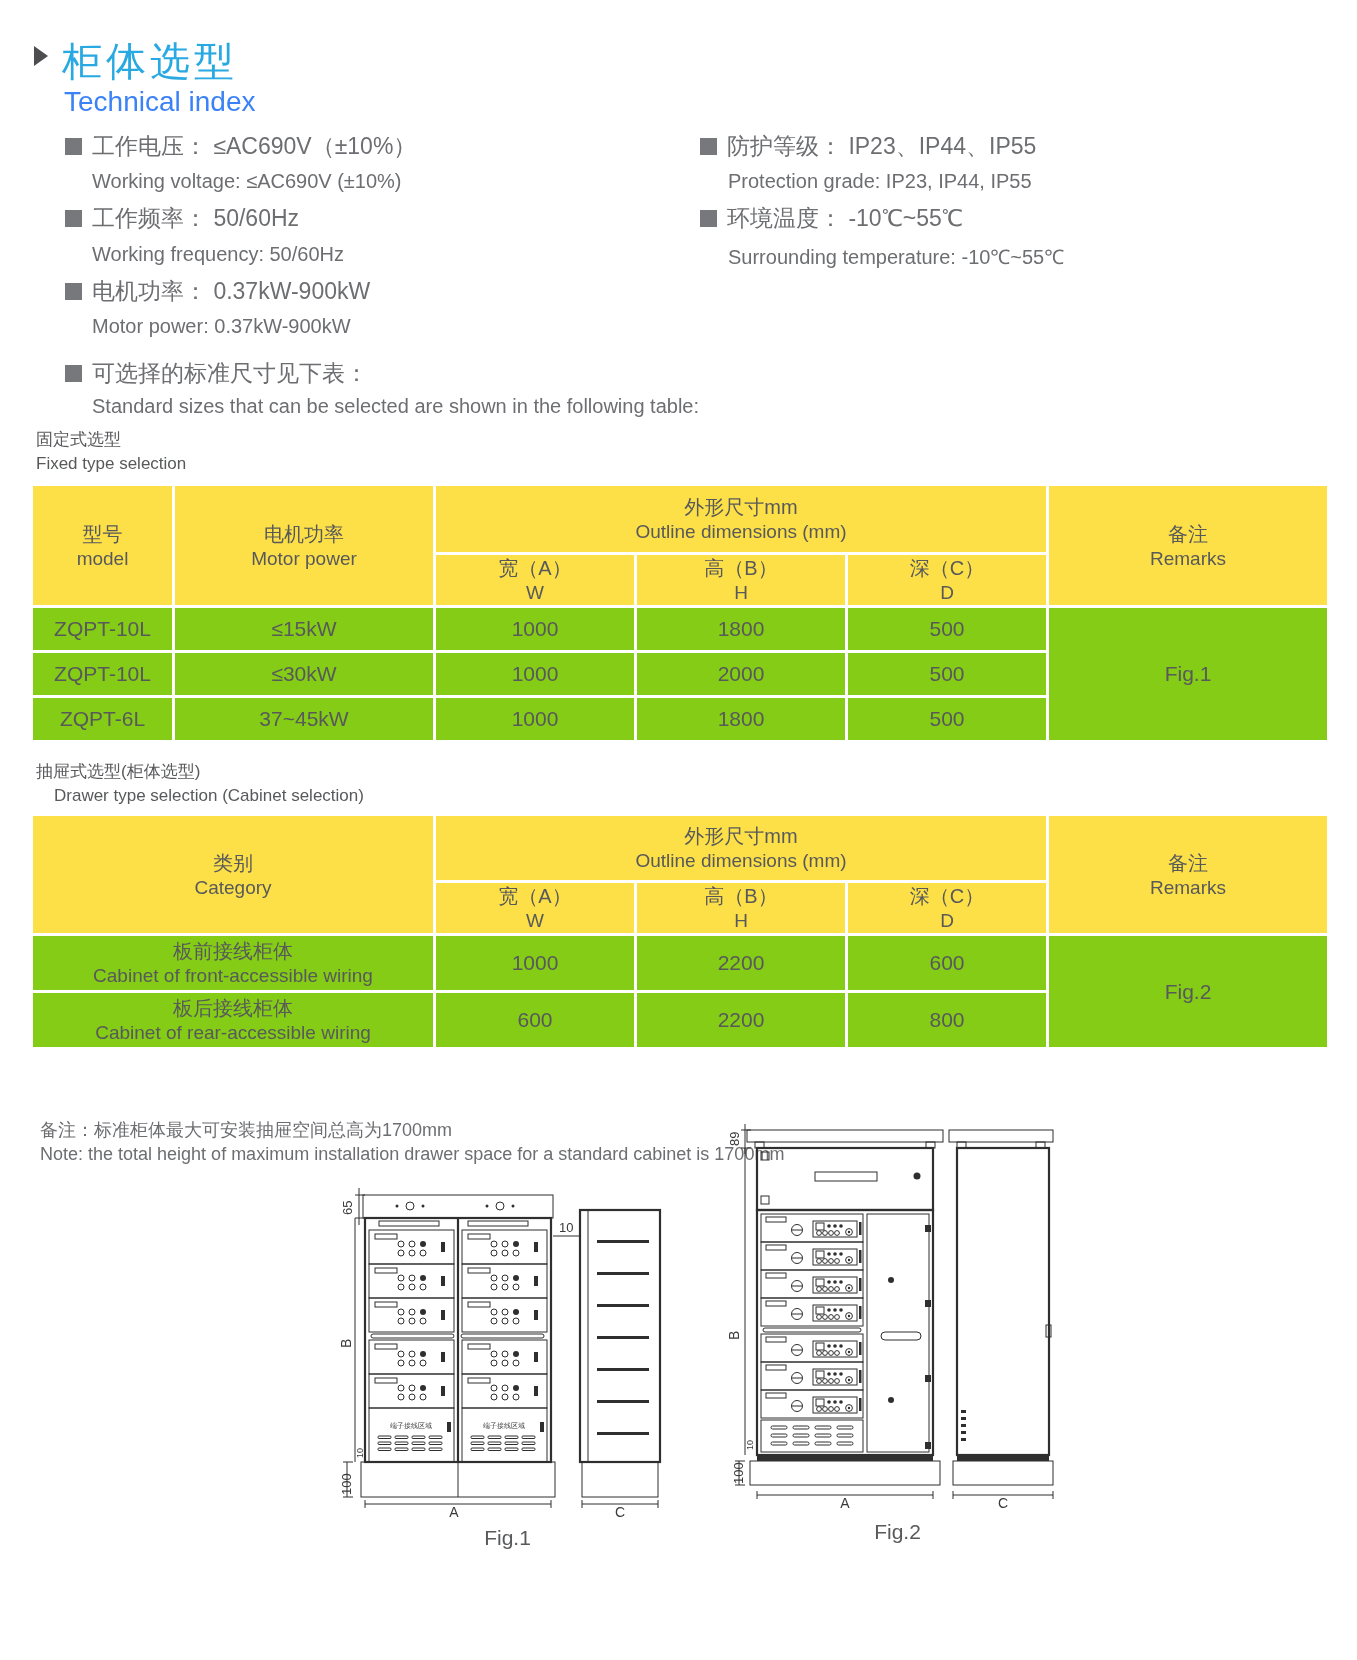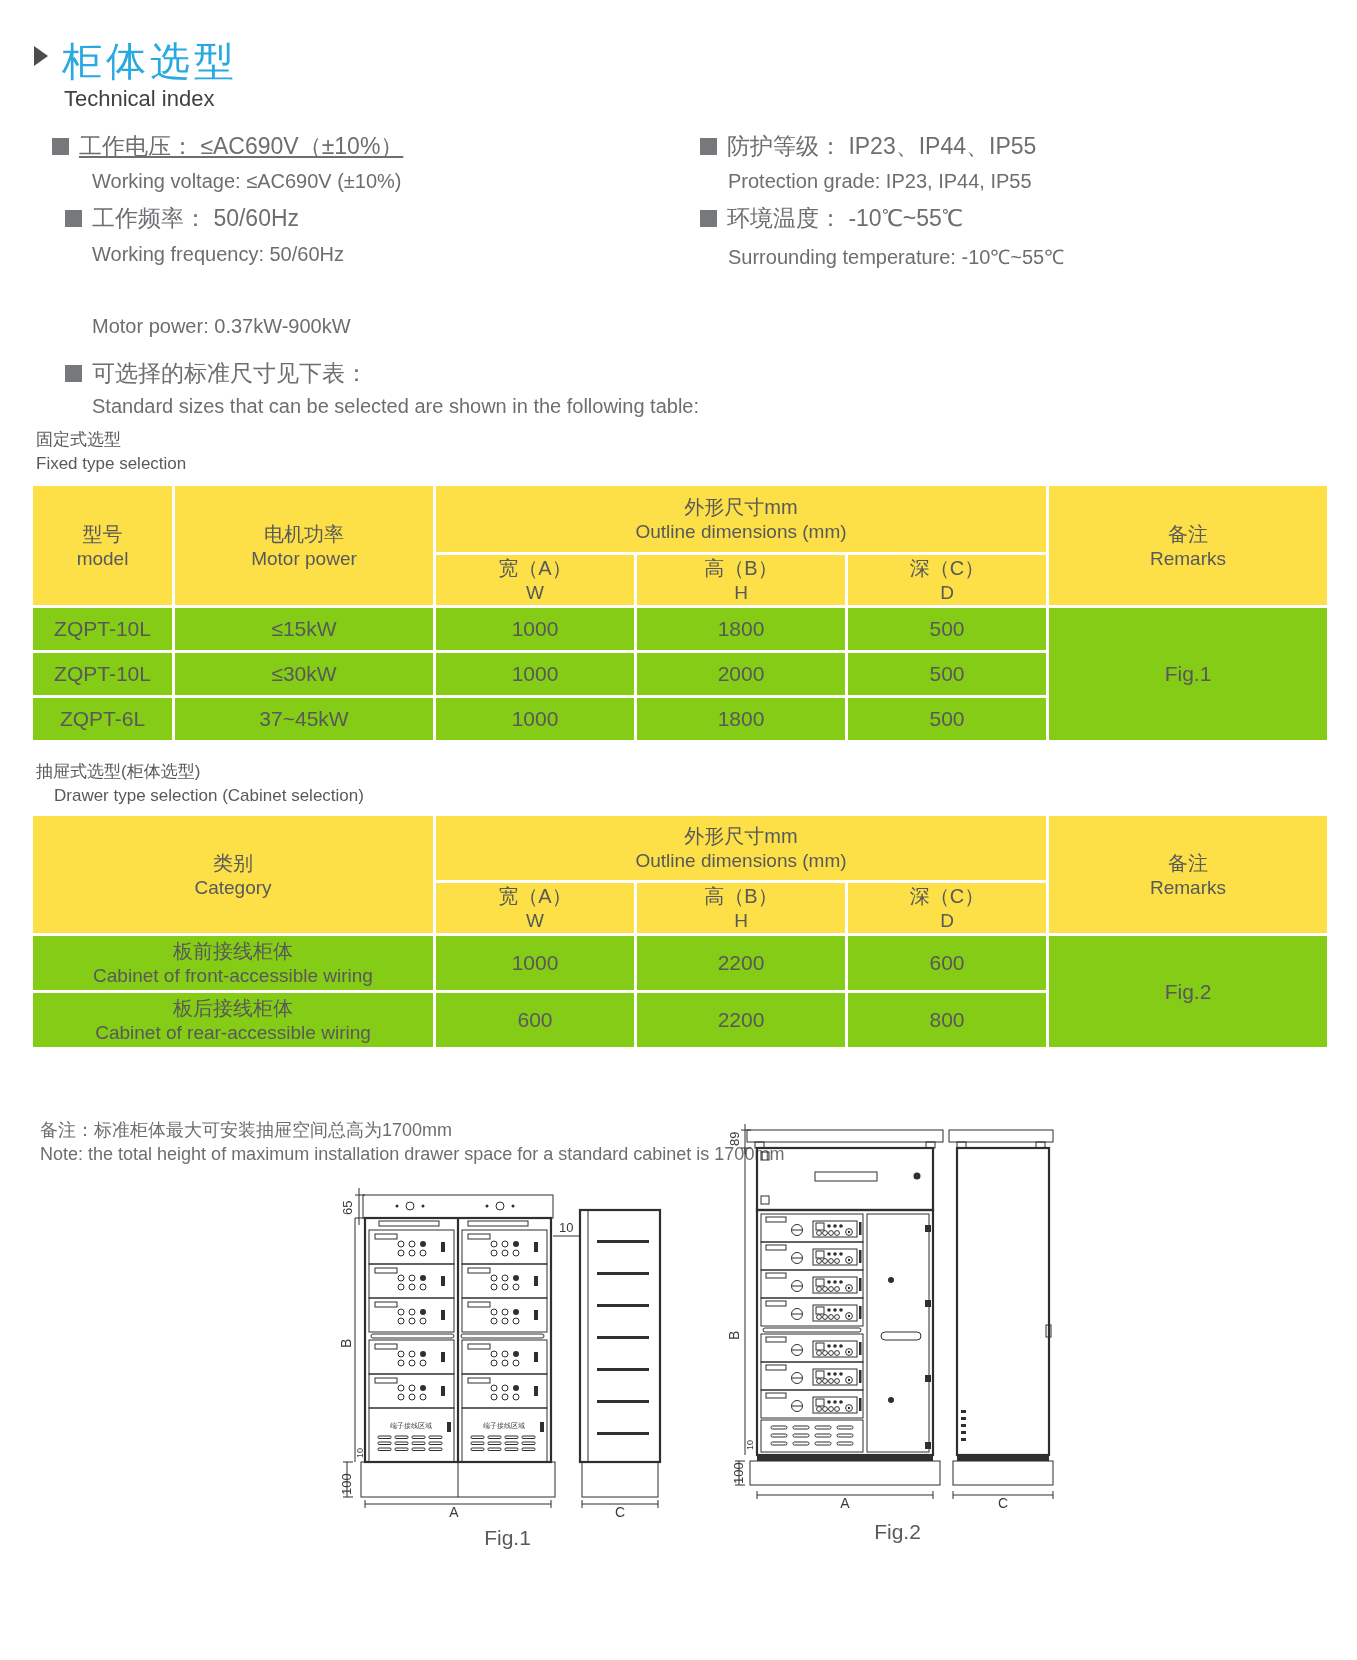--- a/index.html
+++ b/index.html
@@ -2,21 +2,21 @@
 <html><head>
 <meta charset="utf-8">
 <style>
   html,body{margin:0;padding:0;background:#fff;}
   #page{position:relative;width:1357px;height:1660px;background:#fff;
         font-family:"Liberation Sans", sans-serif;overflow:hidden;color:#6d6e71;}
   .abs{position:absolute;}
   
   .arrow{width:0;height:0;border-left:14px solid #4d4d4f;border-top:10px solid transparent;border-bottom:10px solid transparent;}
   .title-zh{font-size:40px;color:#29a9e1;letter-spacing:4px;}
-  .title-en{font-size:22px;color:#404040;}
+  .title-en{font-size:28px;color:#3b82f6;}
   
   .spec-zh{font-size:23px;color:#6d6e71;white-space:nowrap;}
   .spec-en{font-size:20px;color:#6d6e71;white-space:nowrap;}
   .sq{display:inline-block;width:17px;height:17px;background:#77787b;margin-right:10px;vertical-align:-1px;}
   .seclabel{font-size:17px;color:#58595b;}
   
   table.spec{border-collapse:separate;border-spacing:3px;table-layout:fixed;}
   table.spec td{background:#84cc16;color:#58595b;text-align:center;vertical-align:middle;padding:0;}
   table.spec td.th{background:#fde047;}
   .h-zh{font-size:20px;line-height:26px;}
@@ -36,24 +36,25 @@
 </style>
 </head>
 <body>
 
 <div id="page">
 
   <div class="abs arrow" style="left:34px;top:46px;"></div>
   <div class="abs title-zh" style="left:62px;top:34px;">柜体选型</div>
   <div class="abs title-en" style="left:64px;top:86px;">Technical index</div>
 
-  <div class="abs spec-zh" style="left:52px;top:131px;text-decoration:underline;"><span class="sq"></span><span>工作电压： ≤AC690V（±10%）</span></div>
+  <div class="abs spec-zh" style="left:65px;top:131px;"><span class="sq"></span><span>工作电压： ≤AC690V（±10%）</span></div>
   <div class="abs spec-en" style="left:92px;top:170px;">Working voltage: ≤AC690V (±10%)</div>
   <div class="abs spec-zh" style="left:65px;top:203px;"><span class="sq"></span><span>工作频率： 50/60Hz</span></div>
   <div class="abs spec-en" style="left:92px;top:243px;">Working frequency: 50/60Hz</div>
+  <div class="abs spec-zh" style="left:65px;top:276px;"><span class="sq"></span><span>电机功率： 0.37kW-900kW</span></div>
   <div class="abs spec-en" style="left:92px;top:315px;">Motor power: 0.37kW-900kW</div>
 
   <div class="abs spec-zh" style="left:700px;top:131px;"><span class="sq"></span><span>防护等级： IP23、IP44、IP55</span></div>
   <div class="abs spec-en" style="left:728px;top:170px;">Protection grade: IP23, IP44, IP55</div>
   <div class="abs spec-zh" style="left:700px;top:203px;"><span class="sq"></span><span>环境温度： -10℃~55℃</span></div>
   <div class="abs spec-en" style="left:728px;top:243px;">Surrounding temperature: -10℃~55℃</div>
 
   <div class="abs spec-en" style="left:92px;top:395px;">Standard sizes that can be selected are shown in the following table:</div>
   <div class="abs spec-zh" style="left:65px;top:358px;"><span class="sq"></span><span>可选择的标准尺寸见下表：</span></div>
 

